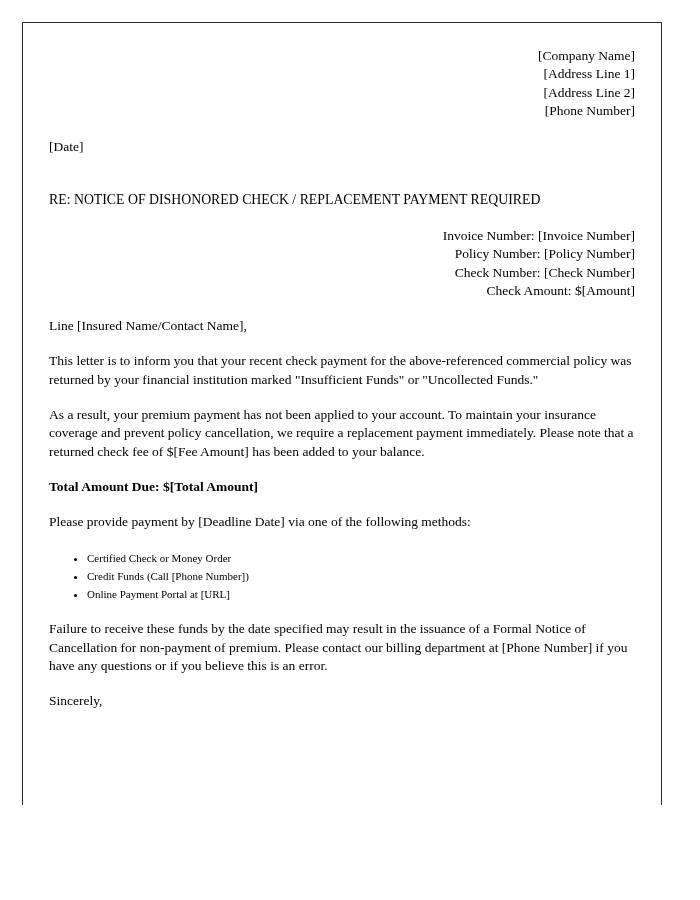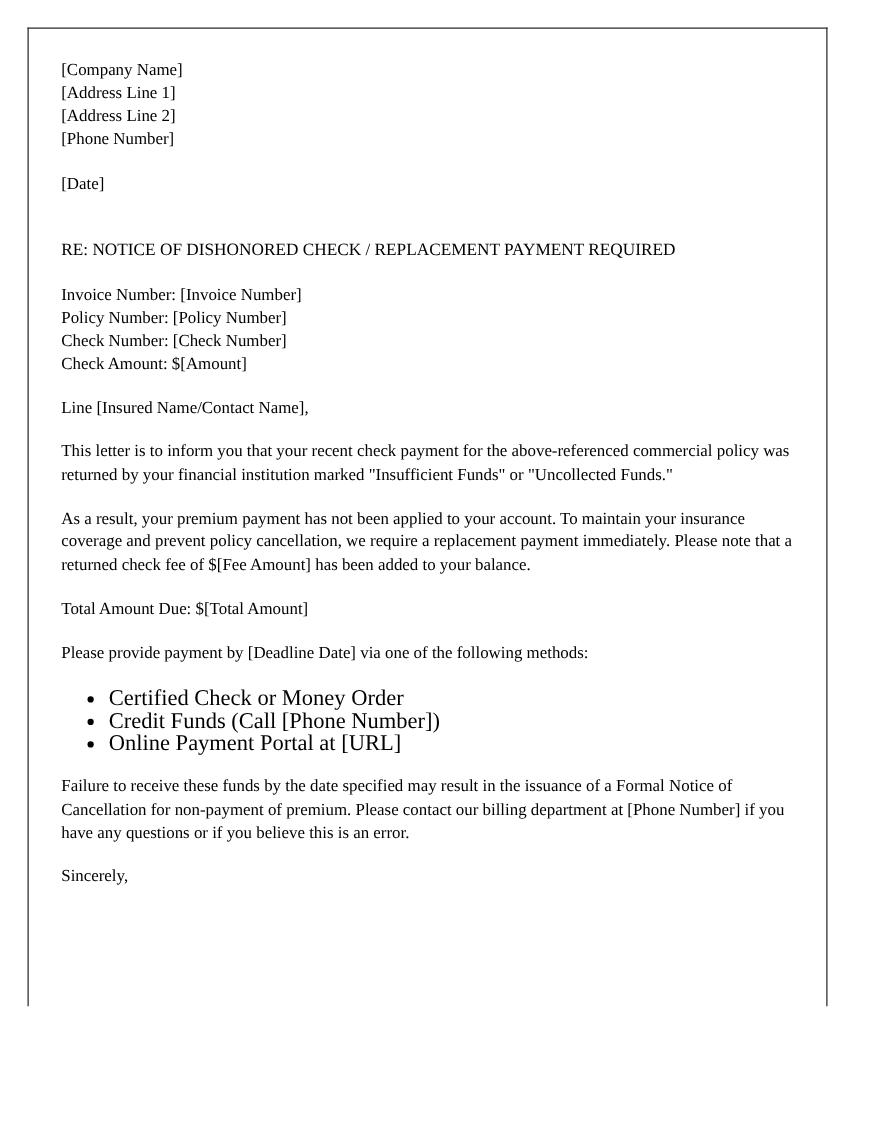--- a/index.html
+++ b/index.html
@@ -33,39 +33,40 @@
   .salutation,
   .para,
   .closing,
   .total-due,
   .lead-in {
     font-size: 13.5px;
     line-height: 18.3px;
   }
   .block {
     margin: 0;
+    text-align: right;
   }
   .spacer-sm { height: 18px; }
   .spacer-md { height: 17px; }
   .subject {
     font-size: 13.8px;
     line-height: 18.5px;
     font-weight: normal;
     margin: 0;
   }
   .total-due {
-    font-weight: normal;
+    font-weight: bold;
   }
   ul.methods {
     margin: 0;
     padding-left: 38px;
     list-style-type: disc;
   }
   ul.methods li {
-    font-size: 18px;
+    font-size: 11px;
     line-height: 18.3px;
   }
 </style>
 </head>
 <body>
 
 <div class="page">
   <div class="page-inner">
 
     <div class="block">

